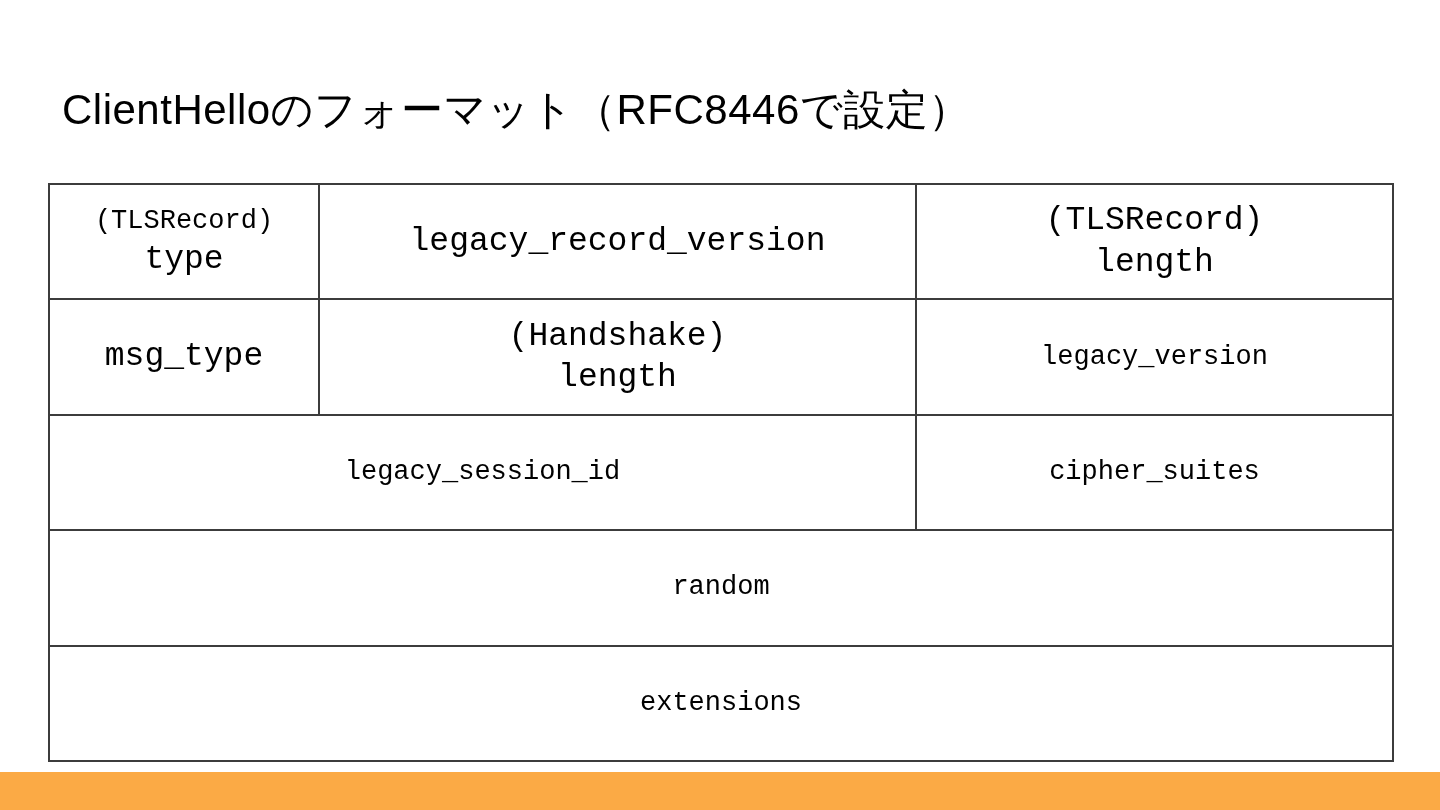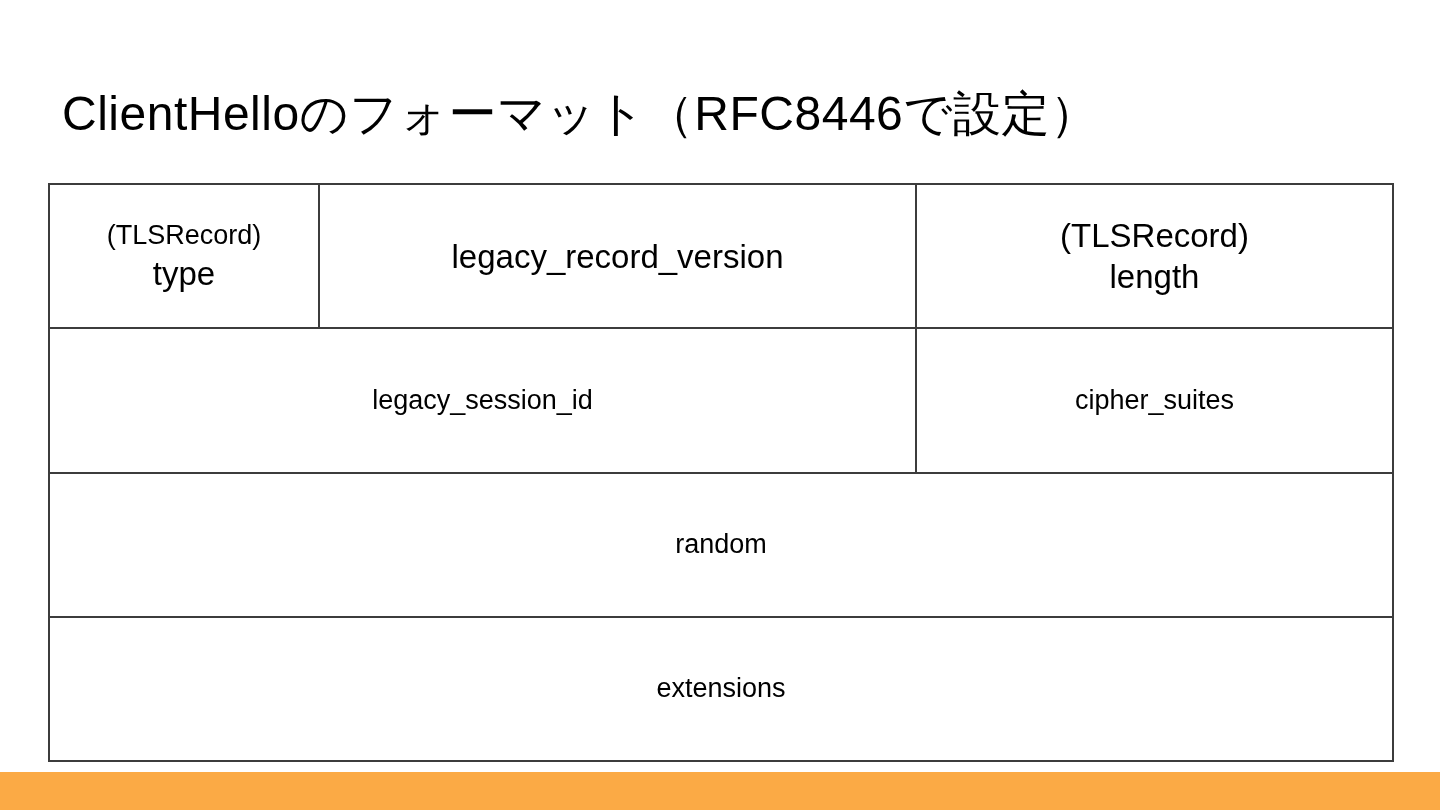--- a/index.html
+++ b/index.html
@@ -14,21 +14,21 @@
     width: 1440px;
     height: 810px;
     background: #ffffff;
     overflow: hidden;
   }
   .title {
     position: absolute;
     left: 62px;
     top: 82px;
     margin: 0;
-    font-size: 48px;
+    font-size: 42px;
     font-weight: 400;
     letter-spacing: 0.5px;
     white-space: nowrap;
     color: #000000;
   }
   table.fmt {
     position: absolute;
     left: 48px;
     top: 183px;
     width: 1344px;
@@ -36,21 +36,21 @@
     border-collapse: collapse;
     table-layout: fixed;
   }
   table.fmt td {
     border: 2px solid #3c3c3c;
     text-align: center;
     vertical-align: middle;
     padding: 0;
     overflow: hidden;
   }
-  table.fmt tr { height: 96px; }
+  table.fmt tr { height: 96px; font-family: Liberation Mono, monospace; }
   .fs-lg { font-size: 33px; line-height: 1.25; }
   .fs-sm { font-size: 27px; line-height: 1.3; }
   .accent-bar {
     position: absolute;
     left: 0;
     bottom: 0;
     width: 100%;
     height: 38px;
   }
 </style>
@@ -73,20 +73,28 @@
           <div class="fs-sm">(TLSRecord)</div>
           <div class="fs-lg">type</div>
         </td>
         <td class="fs-lg">legacy_record_version</td>
         <td>
           <div class="fs-lg">(TLSRecord)</div>
           <div class="fs-lg">length</div>
         </td>
       </tr>
       <tr>
+        <td class="fs-lg">msg_type</td>
+        <td>
+          <div class="fs-lg">(Handshake)</div>
+          <div class="fs-lg">length</div>
+        </td>
+        <td class="fs-sm">legacy_version</td>
+      </tr>
+      <tr>
         <td colspan="2" class="fs-sm">legacy_session_id</td>
         <td class="fs-sm">cipher_suites</td>
       </tr>
       <tr>
         <td colspan="3" class="fs-sm">random</td>
       </tr>
       <tr>
         <td colspan="3" class="fs-sm">extensions</td>
       </tr>
     </tbody>

